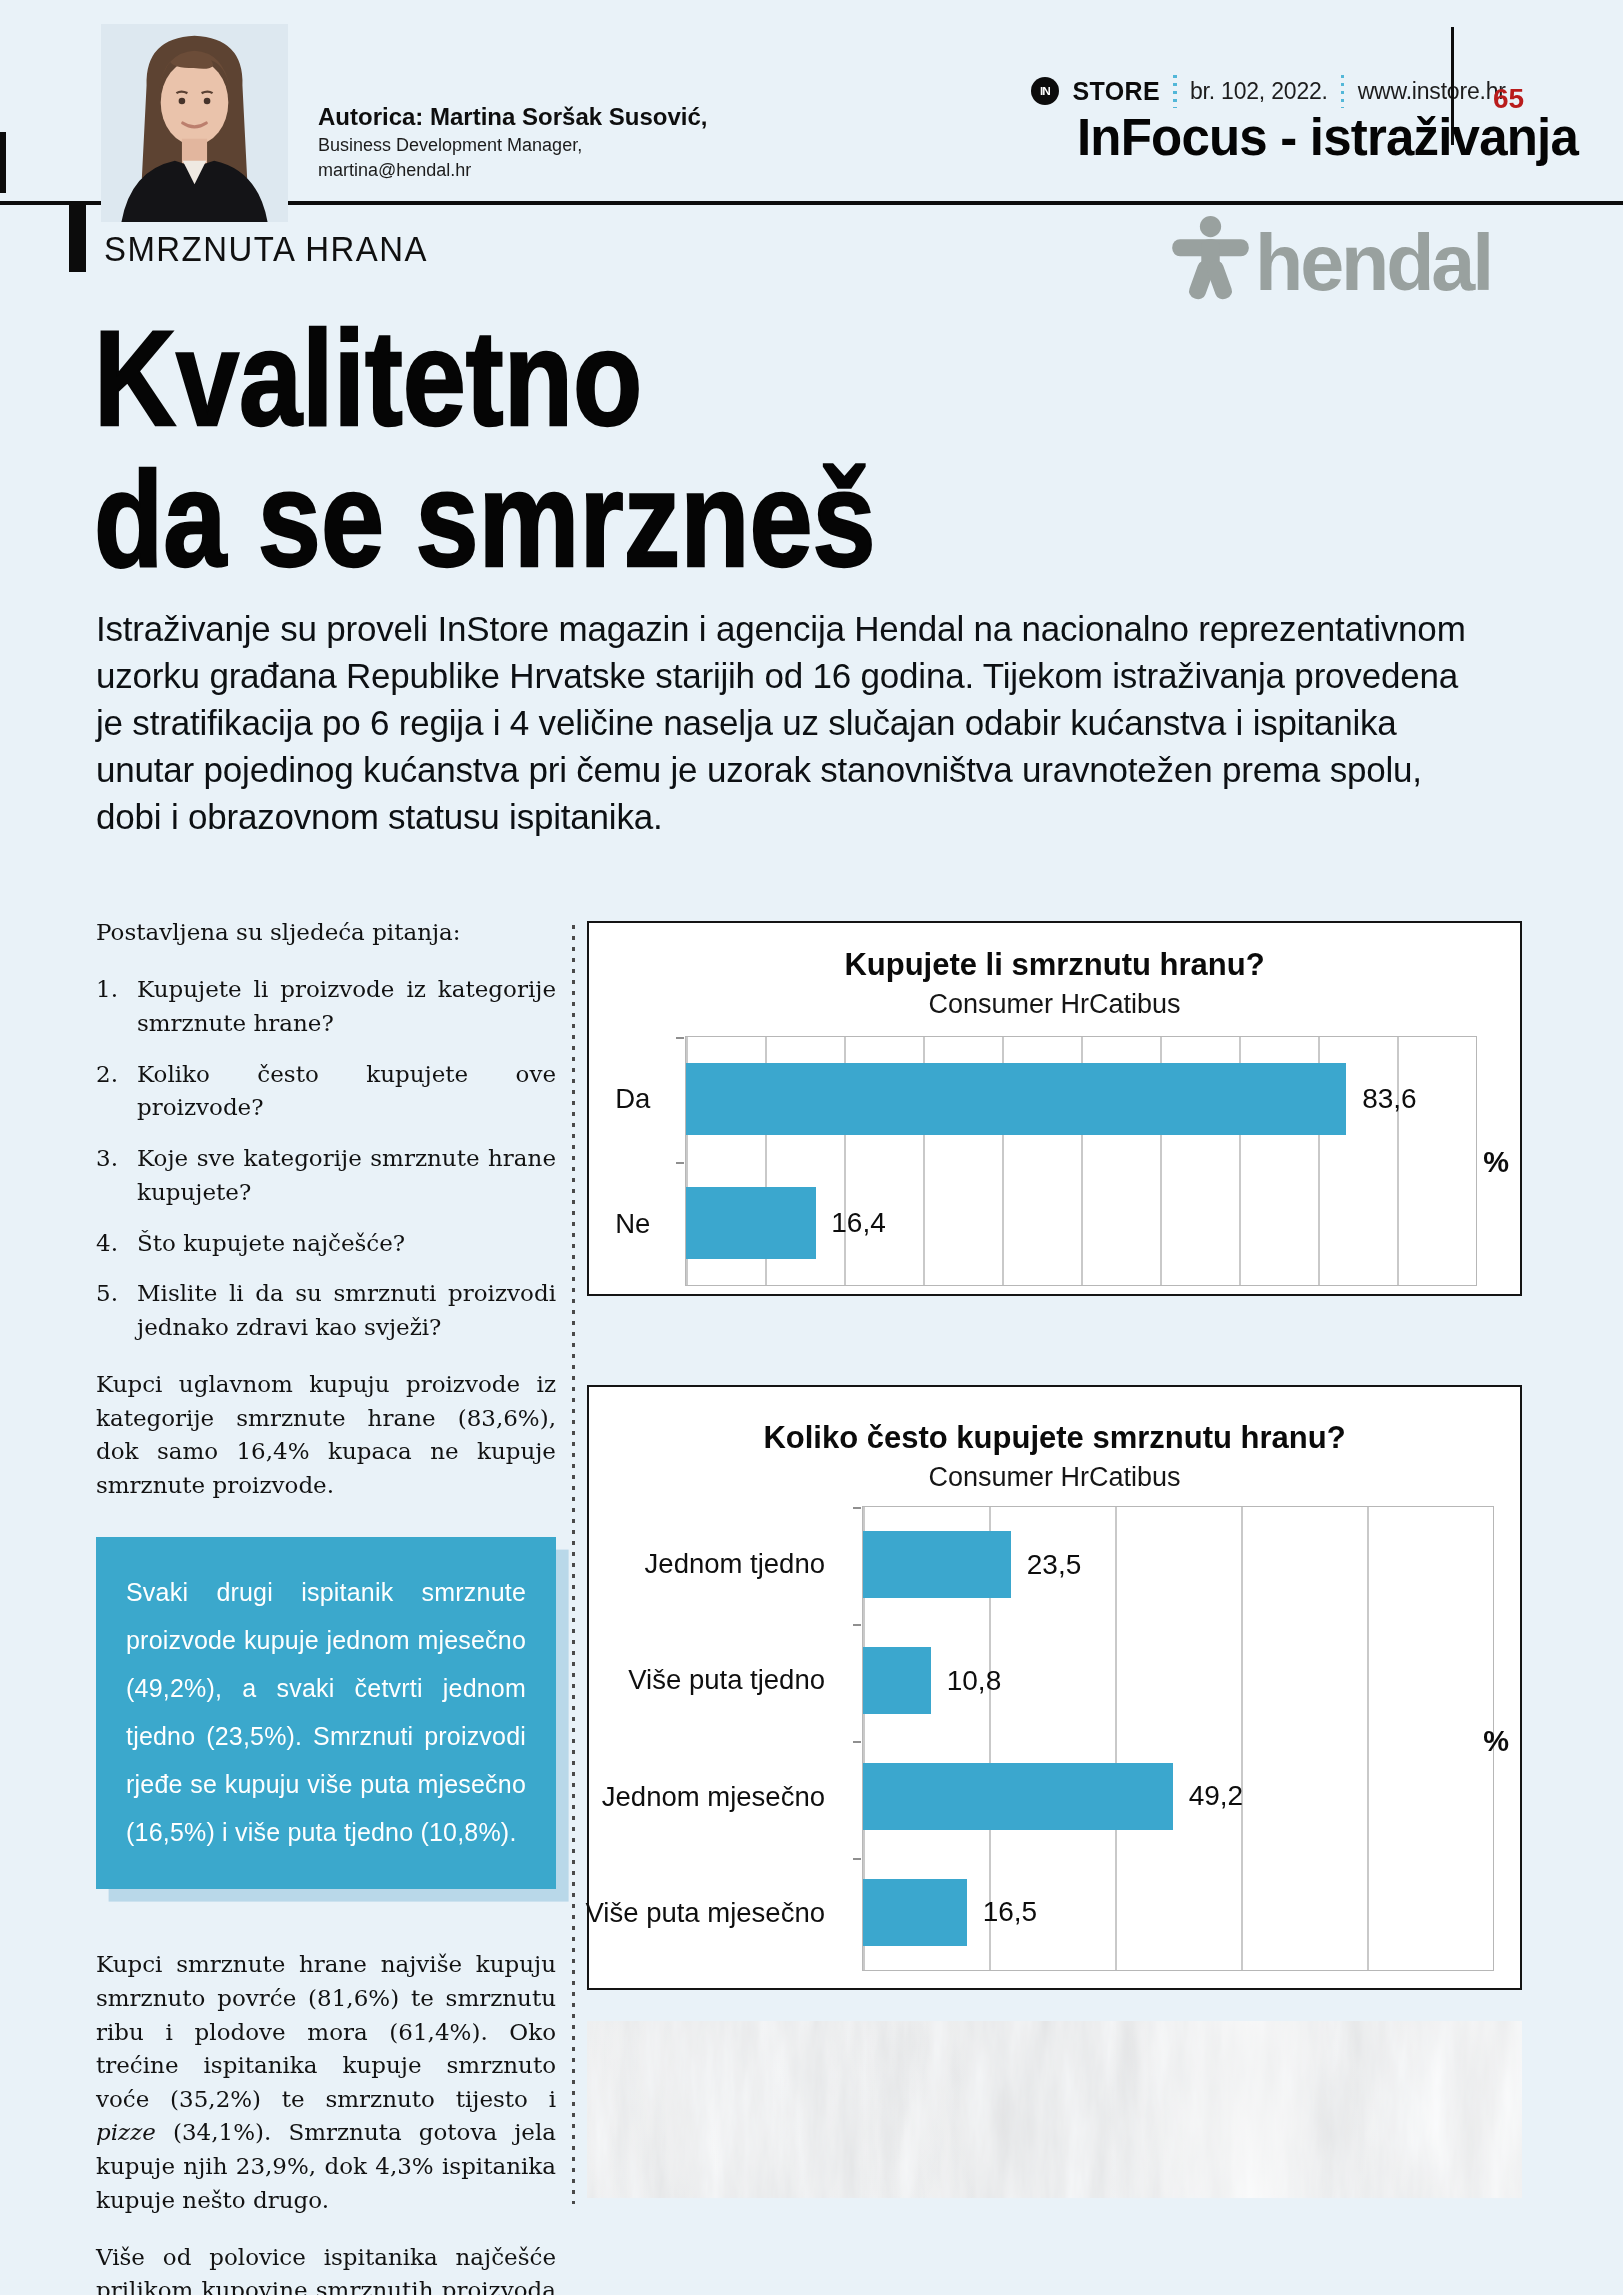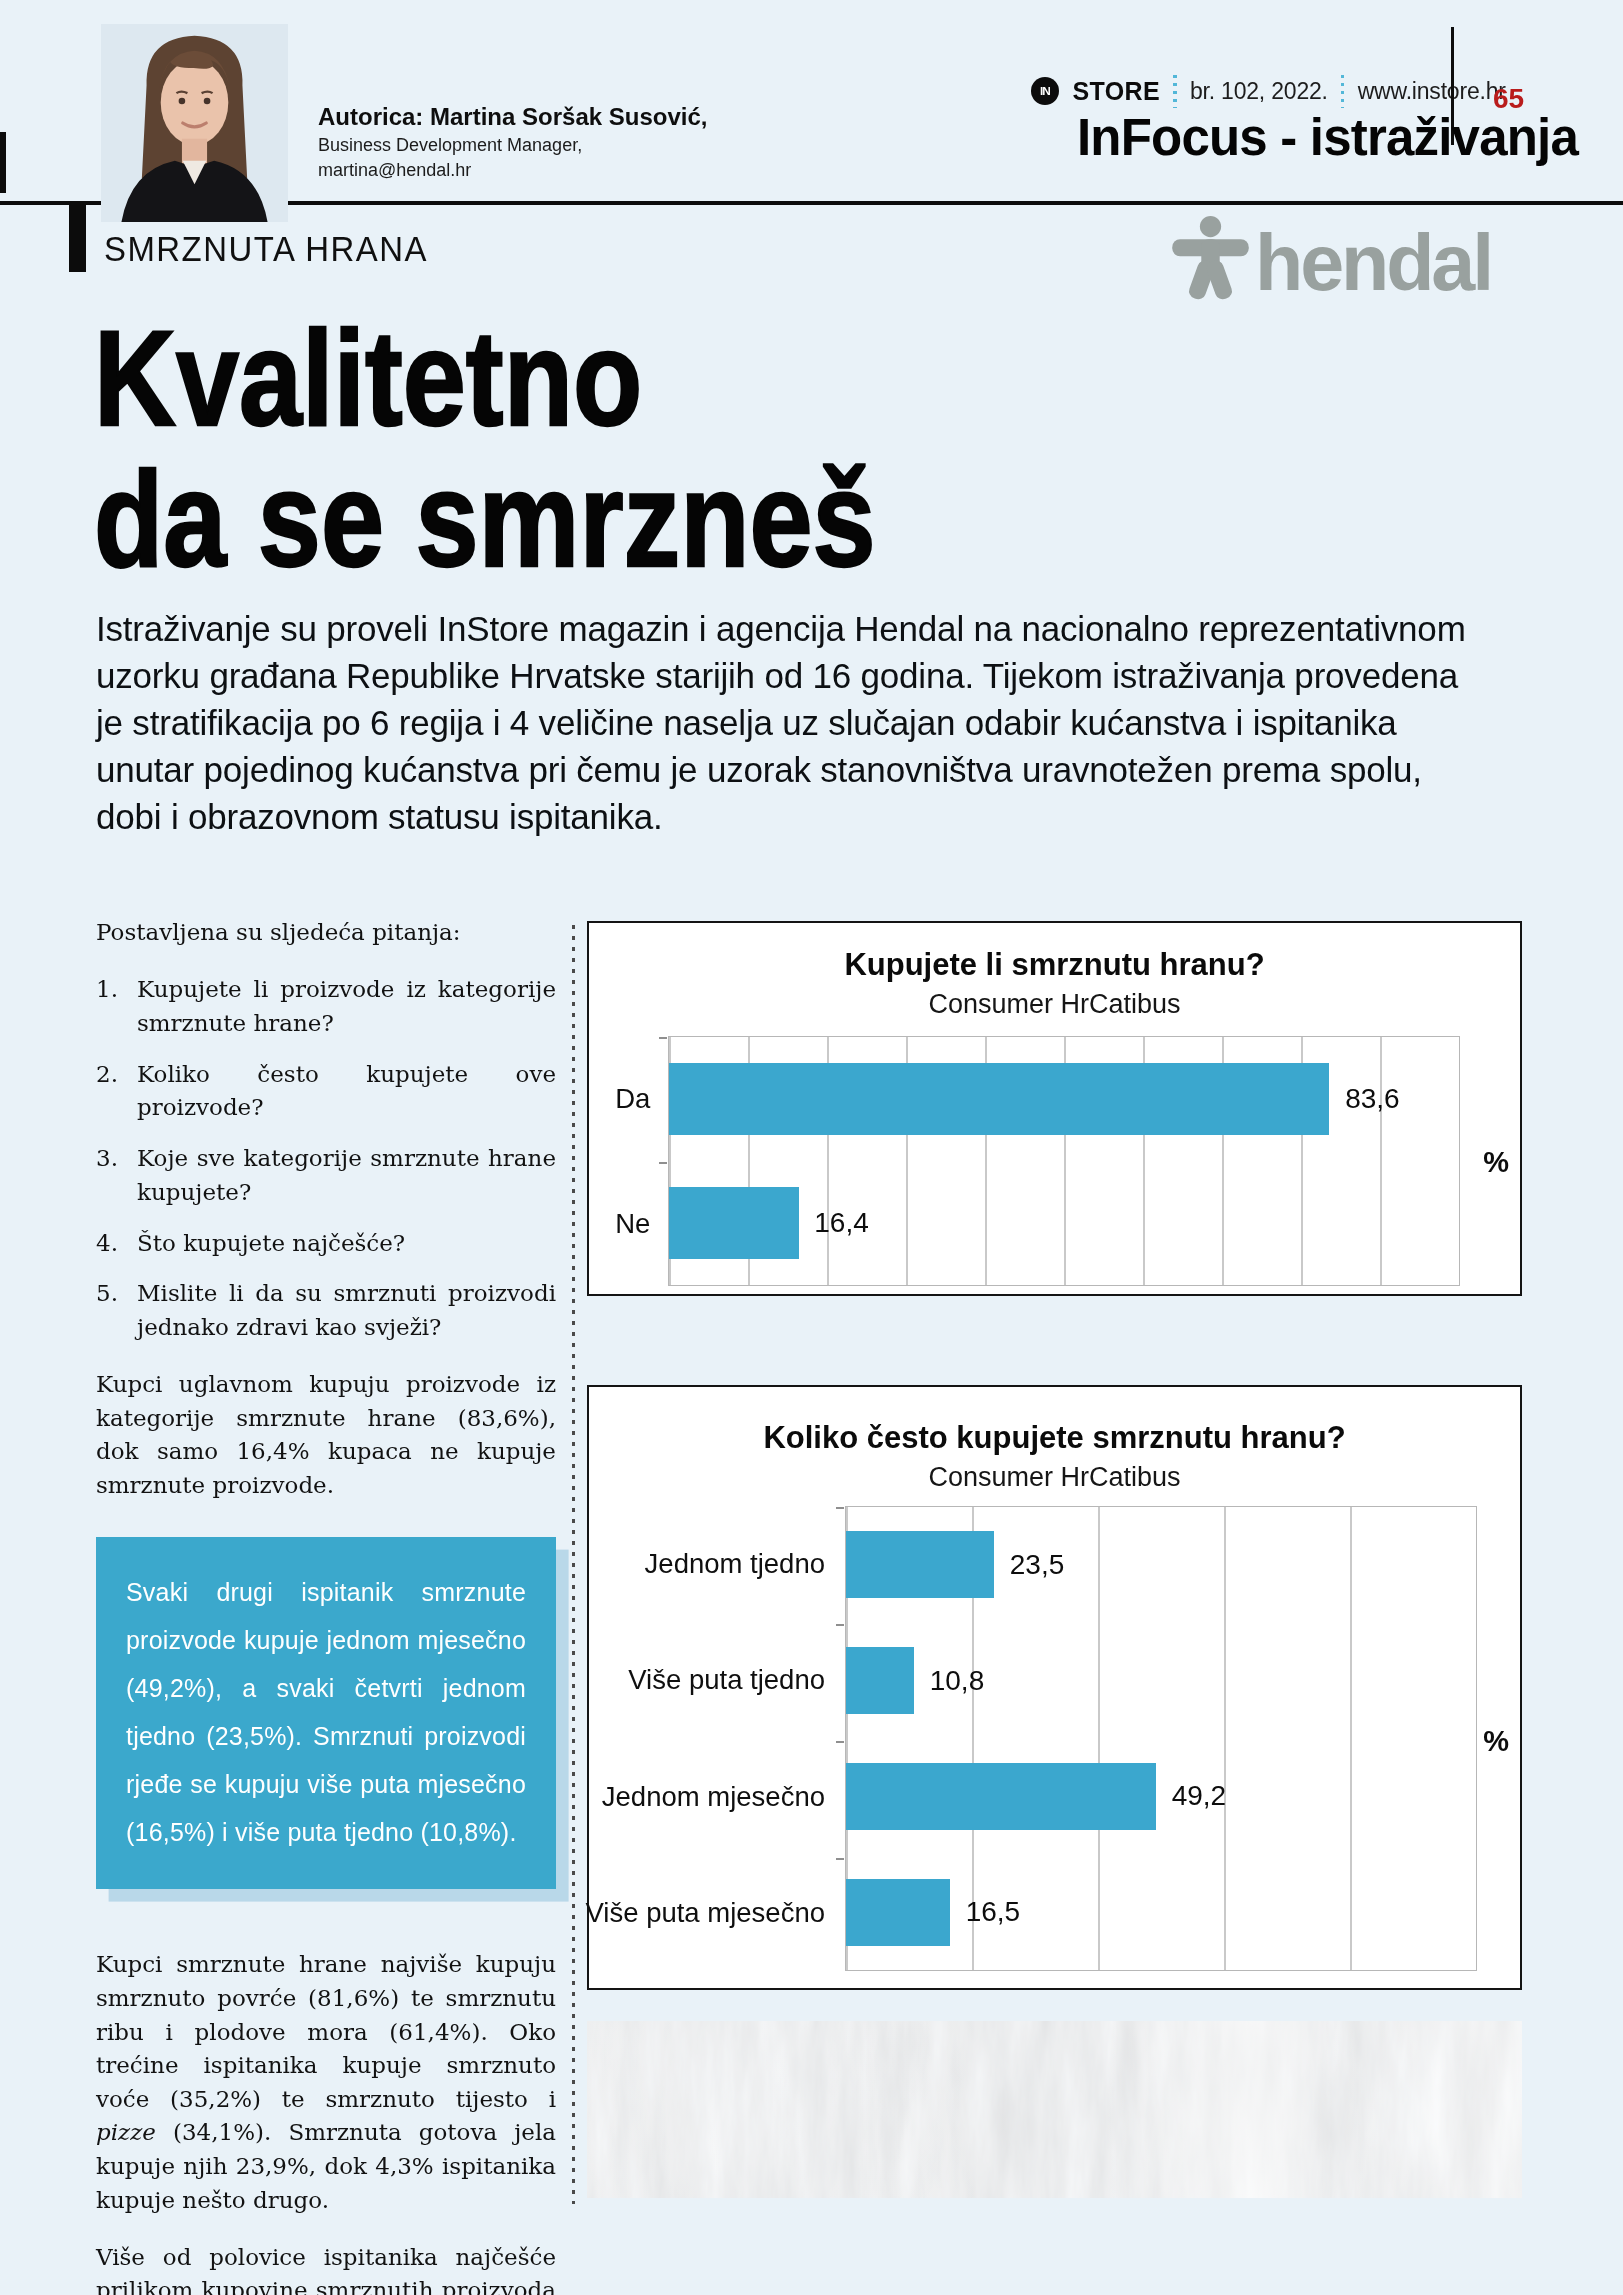--- a/index.html
+++ b/index.html
@@ -59,21 +59,21 @@
   .chart-title{text-align:center;font-size:31px;font-weight:bold;color:#0b0b0b;}
   .chart1 .chart-title{margin-top:23.6px;}
   .chart2 .chart-title{margin-top:33px;}
   .chart-subtitle{text-align:center;font-size:27px;color:#161616;margin-top:6.3px;}
   .chart-labels{position:absolute;display:flex;flex-direction:column;}
   .chart1 .chart-labels{left:6.3px;top:113px;width:66px;height:250px;}
   .chart2 .chart-labels{left:0;top:119px;width:247px;height:465px;}
   .chart-cat{flex:1;display:flex;align-items:center;justify-content:flex-end;font-size:27.5px;color:#0f0f0f;
              padding-right:11px;white-space:nowrap;}
   .chart-plot{position:absolute;background-color:#fff;border:1.6px solid #b7b7b7;box-sizing:border-box;
-              display:flex;flex-direction:column;}
+              display:flex;flex-direction:column;margin-left:17px;}
   .chart1 .chart-plot{left:79px;top:113px;width:792px;height:250px;}
   .chart2 .chart-plot{left:256px;top:119px;width:632px;height:465px;}
   .chart-plot::before{content:"";position:absolute;left:-10.2px;top:0;width:8.6px;height:101%;
               background-image:repeating-linear-gradient(to bottom,#8f8f8f 0 2.4px,rgba(0,0,0,0) 2.4px var(--tickgap,50%));}
   .chart-row{flex:1;display:flex;align-items:center;position:relative;}
   .chart-bar{height:58%;}
   .chart-val{font-size:28px;color:#0d0d0d;margin-left:15.7px;white-space:nowrap;}
   .chart-unit{position:absolute;right:11px;font-size:29px;font-weight:bold;color:#0d0d0d;}
   .chart1 .chart-unit{top:223px;}
   .chart2 .chart-unit{top:338px;}

